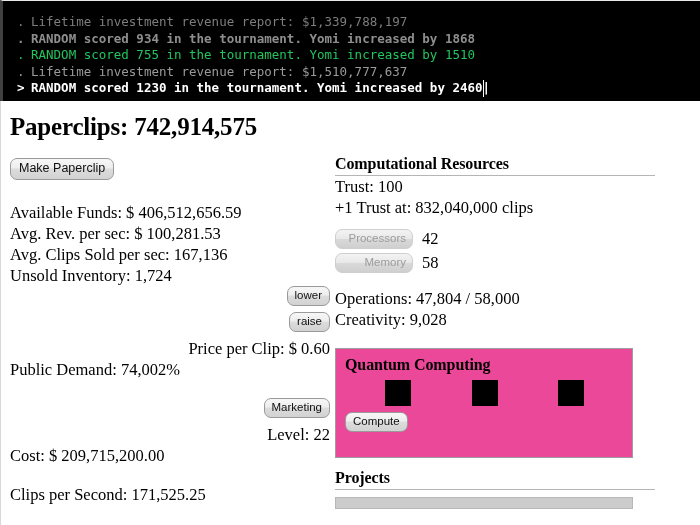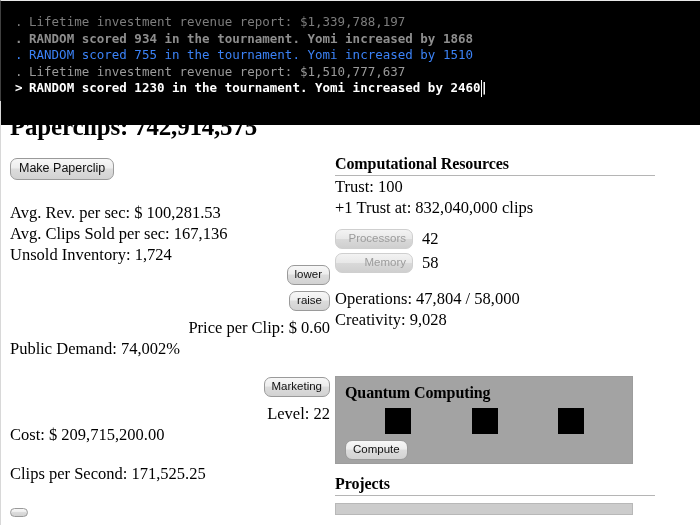--- a/index.html
+++ b/index.html
@@ -14,24 +14,24 @@
     font-family: "Liberation Serif", "DejaVu Serif", serif;
     color: #000000;
   }
 
   
   .console-wrap {
     position: absolute;
     left: 0;
     top: 0;
     width: 700px;
-    height: 125px;
+    height: 101px;
     background: #000000;
     box-sizing: border-box;
-    border-left: 1px solid #404040;
+    border-left: 3px solid #404040;
     border-top: 1px solid #e8e8e8;
   }
   .console {
     position: absolute;
     left: 14px;
     top: 8px;
     right: 0;
     bottom: 3px;
     background: #000000;
     font-family: "DejaVu Sans Mono", "Liberation Mono", monospace;
@@ -41,21 +41,21 @@
     padding-top: 5px;
   }
   .console-line {
     white-space: pre;
     color: #8a8a8a;
     letter-spacing: 0px;
   }
   .console-line .marker { display: inline-block; width: 14px; }
   .console-line.old-1 { color: #7d7d7d; }
   .console-line.old-2 { color: #8e8e8e; font-weight: bold; }
-  .console-line.old-3 { color: #3b82f6; }
+  .console-line.old-3 { color: #22c55e; }
   .console-line.old-4 { color: #9a9a9a; }
   .console-line.current {
     color: #ffffff;
     font-weight: bold;
   }
   .cursor {
     display: inline-block;
     width: 1px;
     background: #ffffff;
     color: #ffffff;
@@ -161,25 +161,24 @@
     line-height: 18px;
   }
 
   .spacer-sm { height: 11px; }
   .spacer-md { height: 18px; }
   .spacer-lg { height: 22px; }
 
   
   .quantum {
     border: 1px solid #9d9d9d;
-    padding: 7px 9px 3px 9px;
+    padding: 7px 9px 25px 9px;
     width: 298px;
     box-sizing: border-box;
-    background: #a3a3a3;
-    margin-top: 28px;
+    background: #ec4899;
   }
   .quantum h3 {
     margin: 0 0 4px 0;
     font-size: 16px;
     font-weight: bold;
     letter-spacing: -0.1px;
   }
   .chips {
     position: relative;
     height: 34px;
@@ -223,20 +222,21 @@
 
   <div class="title">Paperclips: 742,914,575</div>
 
   <div class="col-left">
 
     <button class="big">Make Paperclip</button>
 
     <div class="spacer-lg"></div>
 
 
+    <div class="line">Available Funds: $ 406,512,656.59</div>
     <div class="line">Avg. Rev. per sec: $ 100,281.53</div>
     <div class="line">Avg. Clips Sold per sec: 167,136</div>
     <div class="line">Unsold Inventory: 1,724</div>
 
     <div class="btn-row">
       <button>lower</button>
       <button>raise</button>
       <span class="rowtext">Price per Clip: $ 0.60</span>
     </div>
 

